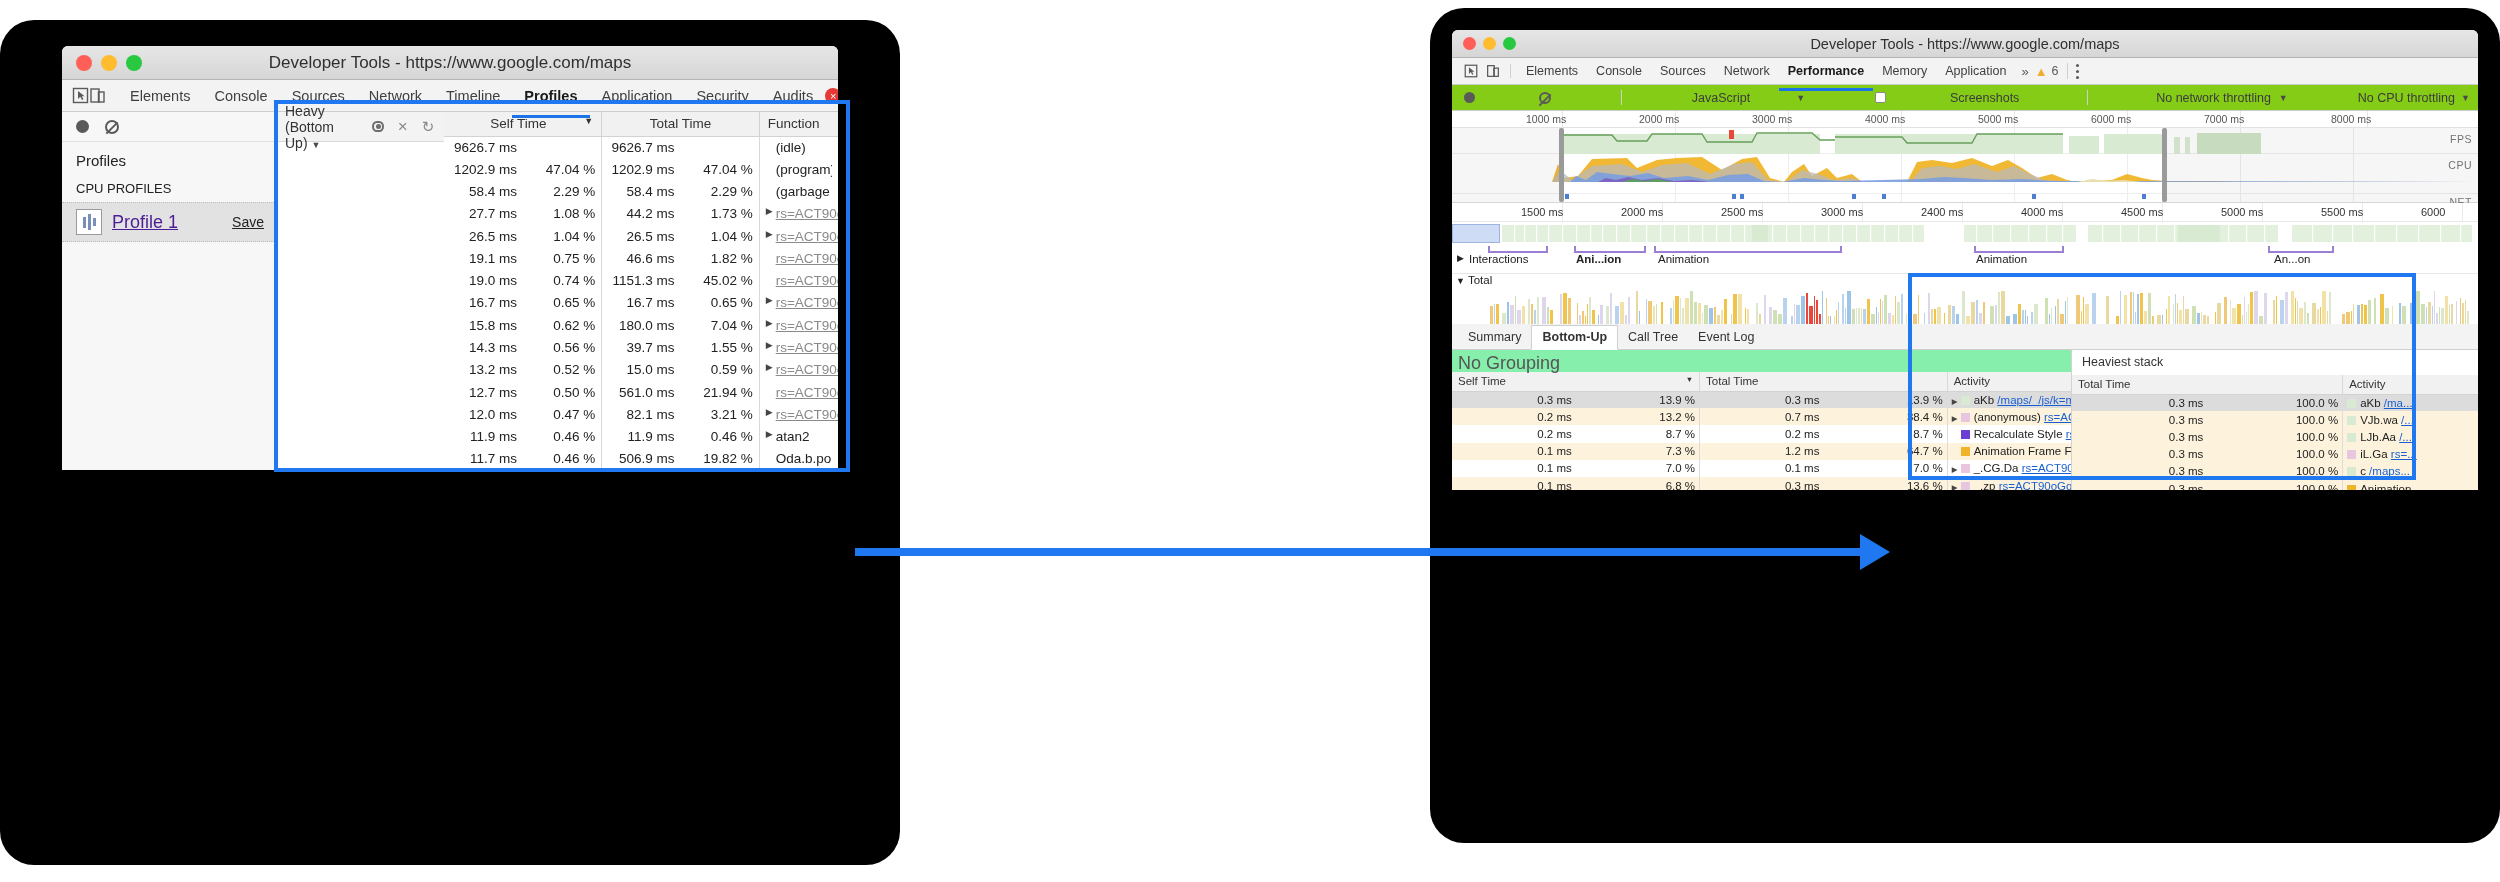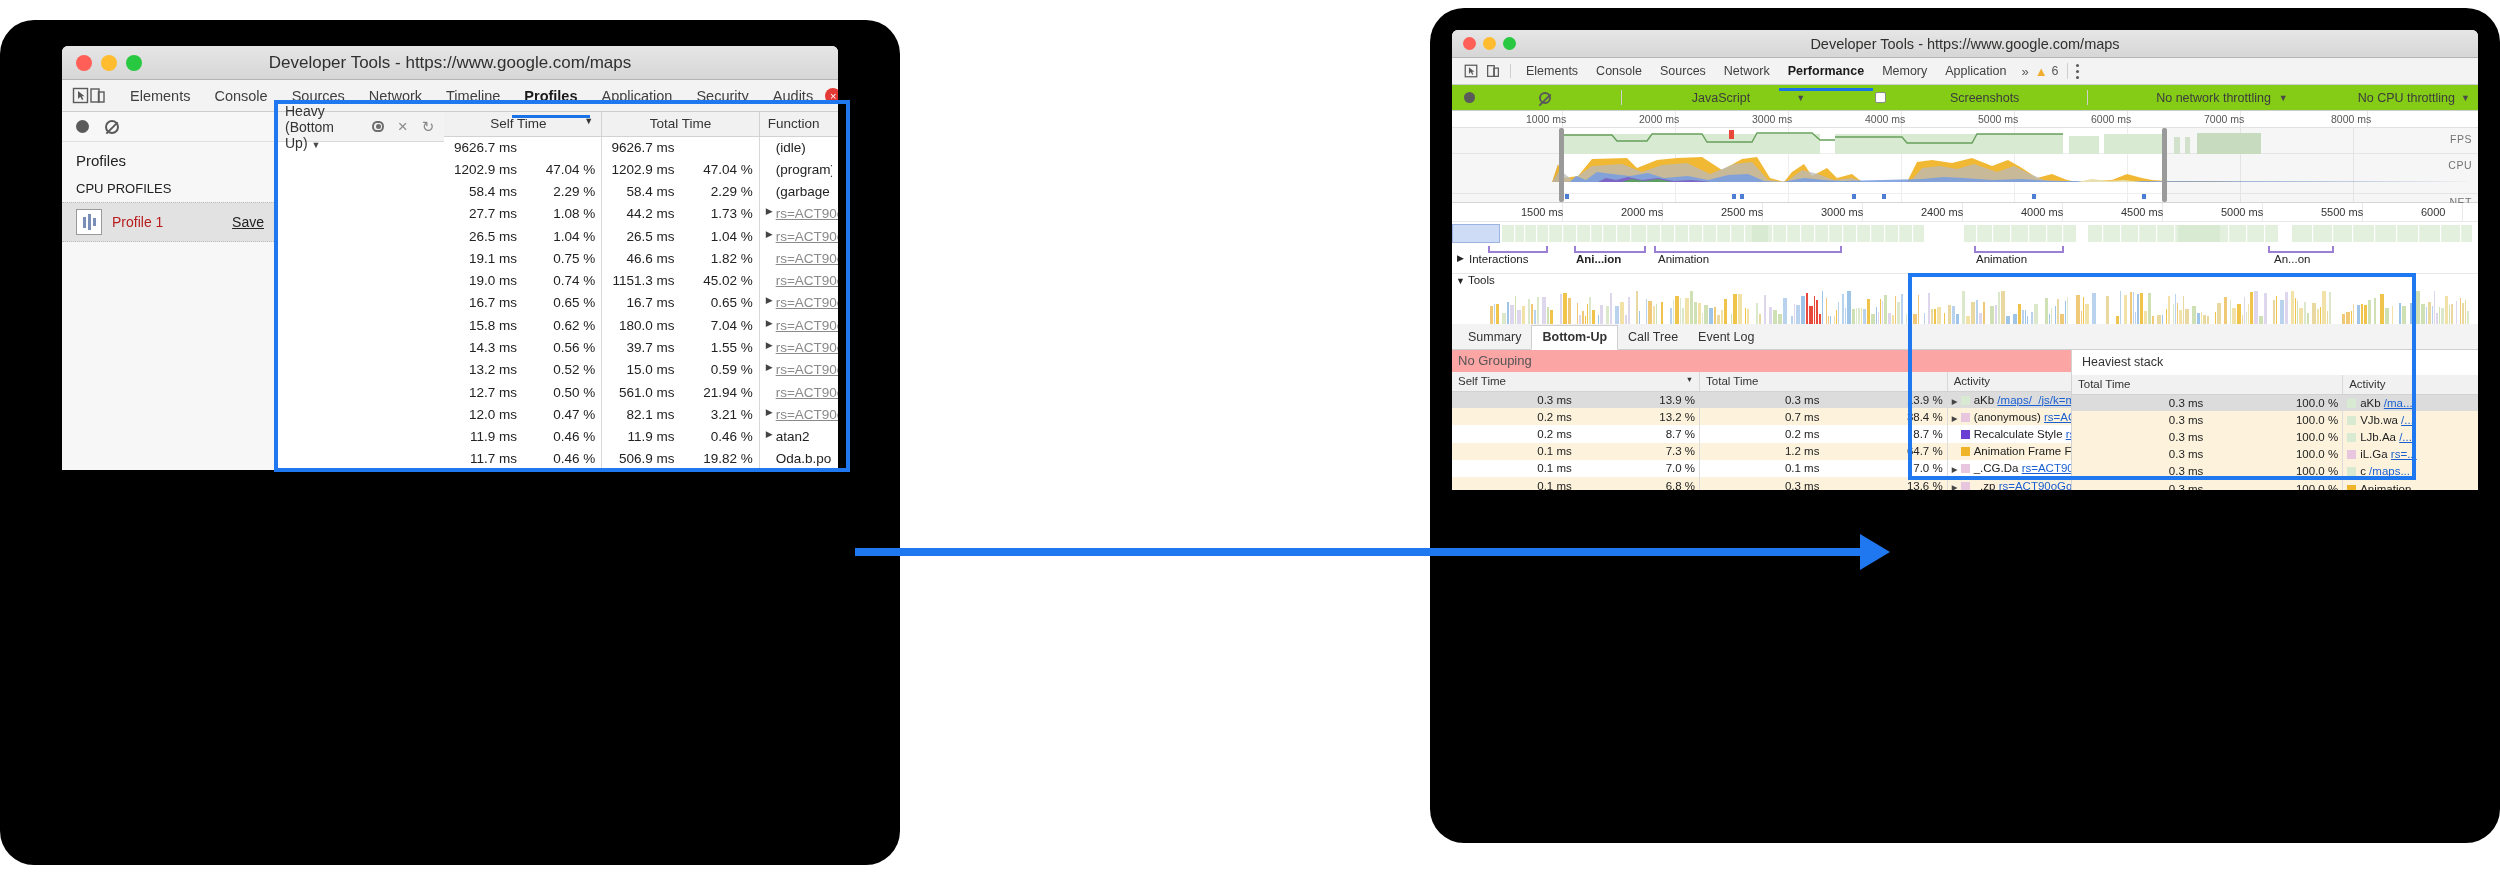--- a/index.html
+++ b/index.html
@@ -91,21 +91,21 @@
   .lsb-sub  { font-size:13px; color:#222; padding:4px 0 6px 14px; font-weight:500;}
   .lsb-row {
     display:flex; align-items:center; gap:10px; padding:6px 10px 6px 14px;
     background:#e2e2e2; border-top:1px dotted #bdbdbd; border-bottom:1px dotted #bdbdbd;
   }
   .profile-icon {
     width:26px;height:26px;border:1px solid #9a9a9a;background:#fff;
     display:flex;align-items:center;justify-content:center;
   }
   .profile-icon span{ display:block; width:3px; background:#7a8fb8; margin:0 1px;}
-  .lsb-row .nm { font-size:14px; color:#b91c1c; flex:1; }
+  .lsb-row .nm { font-size:18px; color:#4c1d95; flex:1;text-decoration:underline; }
   .lsb-row .save { font-size:14px; color:#222; text-decoration:underline; }
 
   
   .lpanel { flex:1; background:#fff; display:flex; flex-direction:row; }
   .lpanel-toolbar {
     height:30px; display:flex; align-items:center; gap:14px; padding:0 10px;
     background:#f3f3f3; border-bottom:1px solid #d9d9d9; font-size:14px; color:#333;
   }
   .eye {
     width:17px;height:11px;border-radius:50% / 60%;
@@ -170,21 +170,21 @@
   .flamestrip { height:34px; position:relative; overflow:hidden; background:#fff;}
 
   
   .bottomtabs {
     height:26px; display:flex; align-items:flex-end; gap:0;
     background:#f3f3f3; border-bottom:1px solid #cfcfcf; padding-left:6px; font-size:12.5px;
   }
   .btab { padding:4px 10px 5px; color:#333; }
   .btab.active { background:#fff; border:1px solid #cfcfcf; border-bottom:1px solid #fff;
                  margin-bottom:-1px; font-weight:bold; }
-  .grouping { height:22px; font-size:13px; color:#555; padding:3px 0 0 6px; background:#fca5a5;}
+  .grouping { height:22px; font-size:18px; color:#555; padding:3px 0 0 6px; background:#86efac;}
 
   table.bu { width:100%; border-collapse:collapse; table-layout:fixed; font-size:11.5px; }
   table.bu thead th {
     background:#f1f1f1; border-bottom:1px solid #d2d2d2; border-right:1px solid #d8d8d8;
     font-weight:normal; color:#333; height:19px; padding:0 6px; text-align:left;
   }
   table.bu td { height:17.2px; padding:0 4px; color:#222; white-space:nowrap; overflow:hidden;}
   .bu-ms { text-align:right; width:58px; }
   .bu-pc { text-align:right; width:44px; color:#777; border-right:1px solid #dcdcdc; padding-right:6px;}
   .sw { display:inline-block; width:9px; height:9px; vertical-align:-1px; margin-right:4px; }
@@ -761,21 +761,21 @@
     <span class="ilabel" style="left:5px;font-size:9px;">▶</span>
     <span class="ilabel" style="left:17px;">Interactions</span>
     <span class="ilabel" style="left:124px;font-weight:bold;">Ani...ion</span>
     <span class="ilabel" style="left:206px;">Animation</span>
     <span class="ilabel" style="left:524px;">Animation</span>
     <span class="ilabel" style="left:822px;">An...on</span>
   </div>
 
   <div class="mainrow">
     <span style="font-size:9px;">▼</span>
-    <span>Tools</span>
+    <span>Total</span>
   </div>
   <div class="flamestrip" id="flamestrip"><svg width="1026" height="34" preserveAspectRatio="none">
         <rect x="38" y="16" width="3" height="18" fill="#efc978"></rect>
         <rect x="42" y="14" width="1" height="20" fill="#b9d2ee"></rect>
         <rect x="44" y="14" width="3" height="20" fill="#f0c34a"></rect>
         <rect x="50" y="23" width="4" height="11" fill="#dce8cc"></rect>
         <rect x="55" y="12" width="2" height="22" fill="#9ec4e8"></rect>
         <rect x="58" y="15" width="4" height="19" fill="#ddd6ec"></rect>
         <rect x="63" y="6" width="1" height="28" fill="#cfe0b4"></rect>
         <rect x="65" y="20" width="4" height="14" fill="#ddd6ec"></rect>

